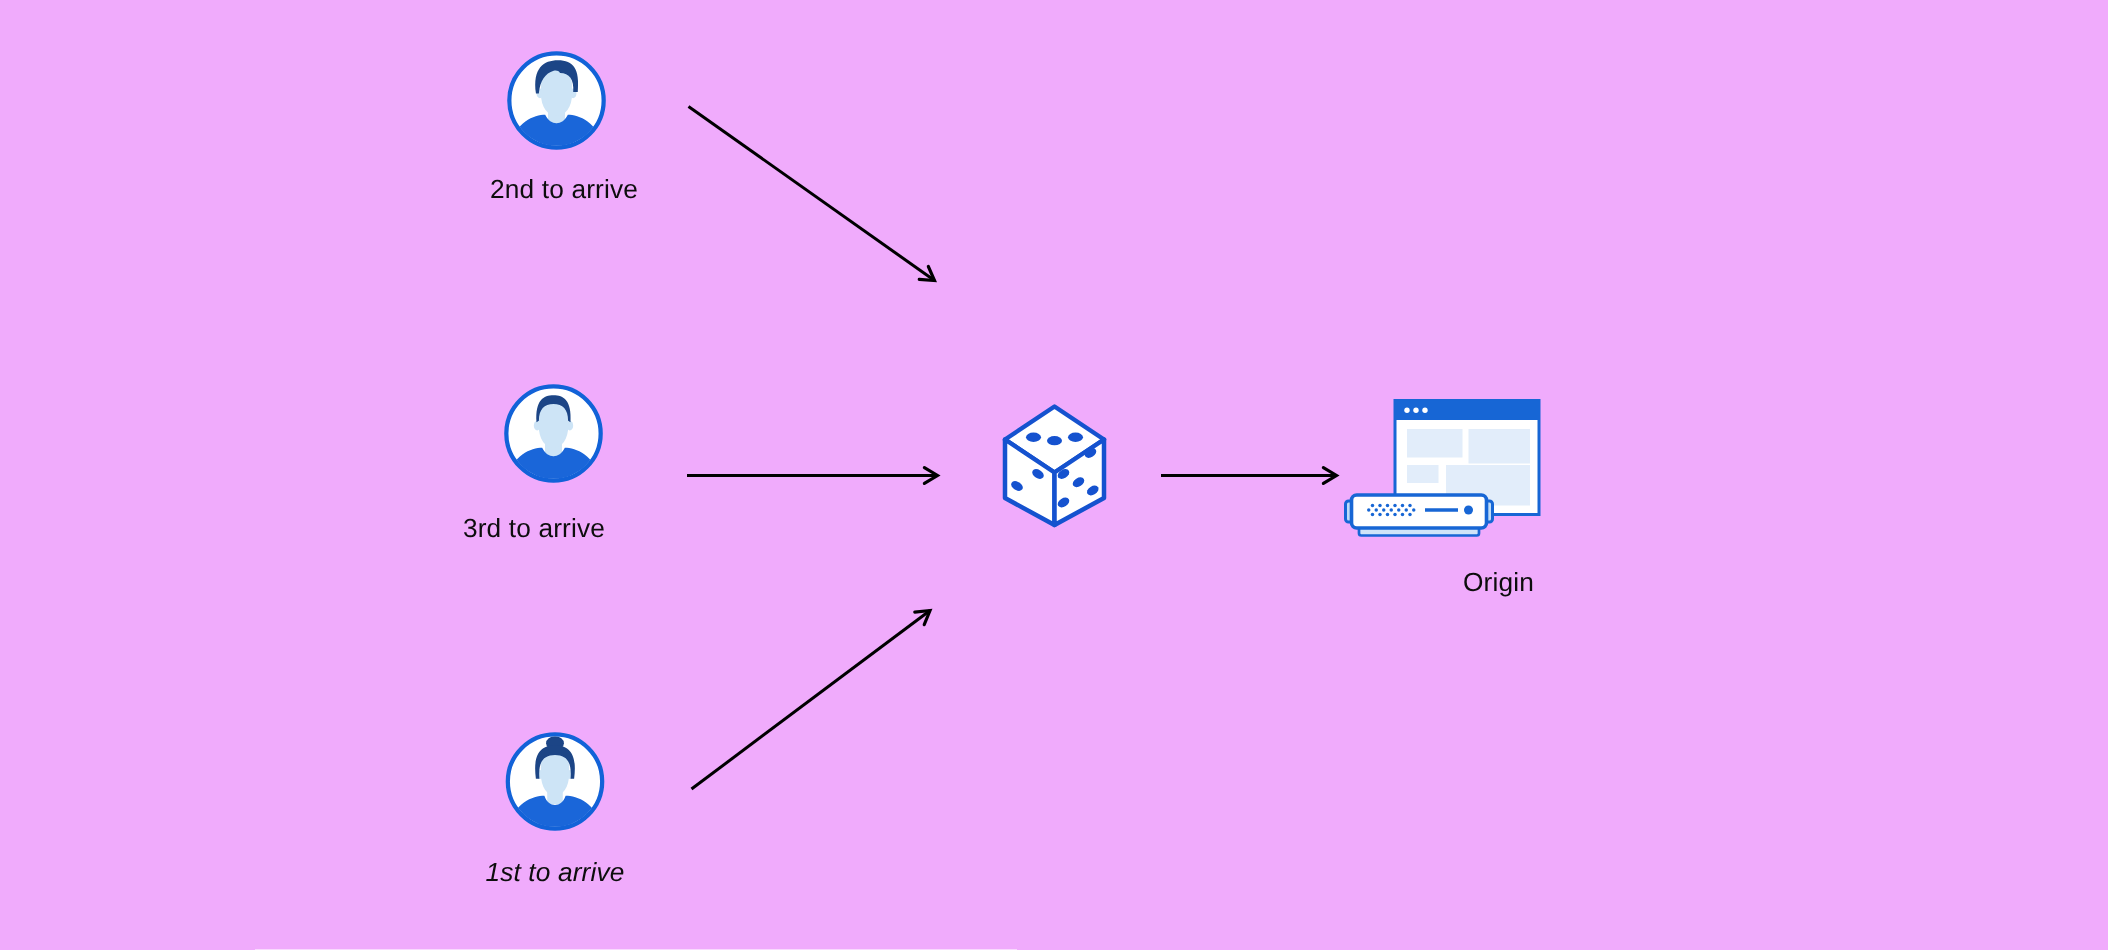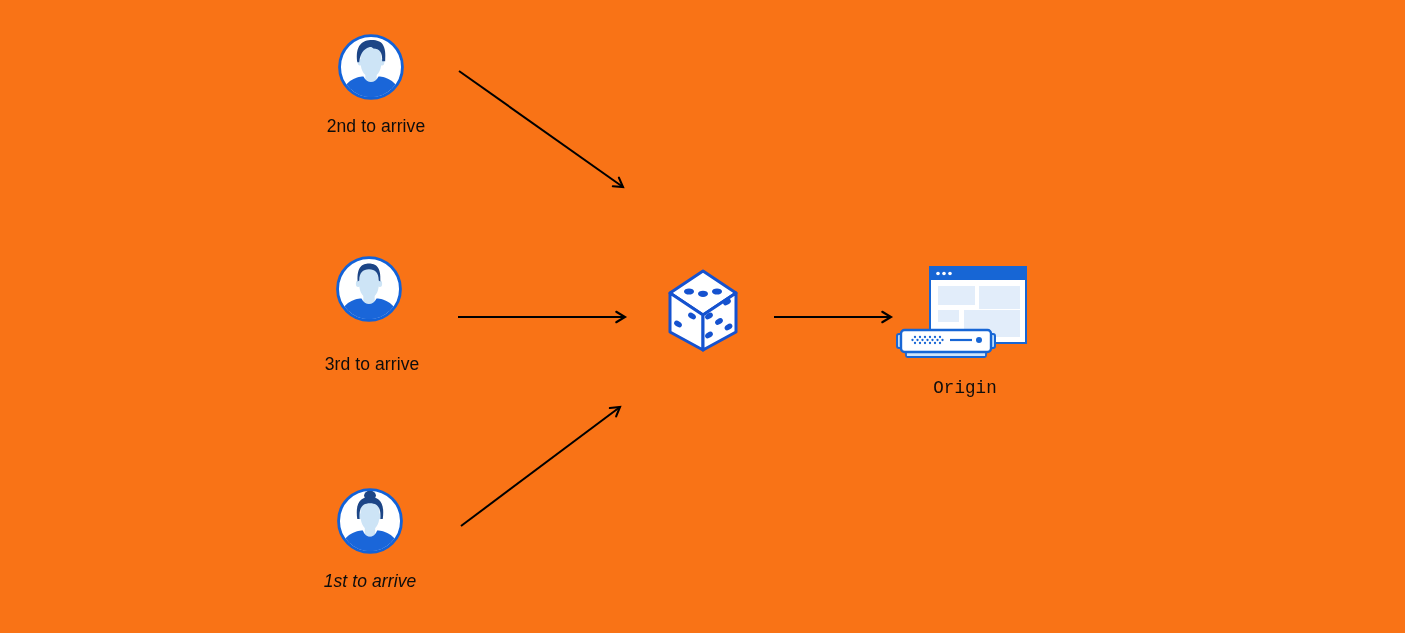--- a/index.html
+++ b/index.html
@@ -1,17 +1,17 @@
 <!DOCTYPE html>
 <html><head>
 <meta charset="utf-8">
 <style>
   html,body{margin:0;padding:0;background:#ffffff;}
   .stage{
-    position:relative;width:1405px;height:633px;background:#f97316;overflow:hidden;
+    position:relative;width:1405px;height:633px;background:#f0abfc;overflow:hidden;
     font-family:"Liberation Sans","DejaVu Sans",sans-serif;
   }
   .abs{position:absolute;}
   .node-label{
     position:absolute;width:180px;text-align:center;
     font-size:17.5px;line-height:20px;color:#0d0d0d;letter-spacing:0.1px;
   }
   svg{display:block;}
   .arrow-layer{position:absolute;left:0;top:0;pointer-events:none;}
 </style>
@@ -65,21 +65,21 @@
       <g clip-path="url(#clipB)">
         <path d="M30,38 h12 v14 h-12 z" fill="#cde4f6"></path>
         <path d="M4,72 C4,52 20,46 28,46 C30,50 33,52 36,52 C39,52 42,50 44,46 C52,46 68,52 68,72 Z" fill="#1a66d9"></path>
         <ellipse cx="24.5" cy="30.5" rx="2.4" ry="3.4" fill="#cde4f6"></ellipse>
         <ellipse cx="47.5" cy="30.5" rx="2.4" ry="3.4" fill="#cde4f6"></ellipse>
         <path d="M25.5,25 C25.5,16.5 30,13.5 36,13.5 C42,13.5 46.5,16.5 46.5,25 L46.5,30 C46.5,40.5 41.5,46 36,46.5 C30.5,46 25.5,40.5 25.5,30 Z" fill="#cde4f6"></path>
         <path d="M24,28 C23,12.5 29,9 36,9 C43,9 49,12.5 48,28 L46.3,27 C46.3,19 42.5,15.2 36,15.2 C29.5,15.2 25.7,19 25.7,27 Z" fill="#1c4586"></path>
       </g>
     </svg>
   </div>
-  <div class="node-label" style="left:282px;top:342px;margin-top:12px;">3rd to arrive</div>
+  <div class="node-label" style="left:266px;top:342px;">3rd to arrive</div>
 
   <div class="abs" style="left:336px;top:487px;width:68px;height:68px;">
     <svg width="68" height="68" viewBox="0 0 72 72">
       <defs>
           <clipPath id="clipC">
             <circle cx="36" cy="36" r="32"></circle>
           </clipPath>
         </defs>
       <circle cx="36" cy="36" r="33.3" fill="#ffffff" stroke="#1262d8" stroke-width="3"></circle>
       <g clip-path="url(#clipC)">
@@ -154,15 +154,15 @@
           <circle cx="24" cy="79" r="1.15"></circle>
           <circle cx="29" cy="79" r="1.15"></circle>
           <circle cx="34" cy="79" r="1.15"></circle>
           <circle cx="39" cy="79" r="1.15"></circle>
           <circle cx="44" cy="79" r="1.15"></circle>
         <circle cx="83" cy="76" r="3"></circle>
       </g>
       <line x1="54" y1="76" x2="76" y2="76" stroke="#1766d5" stroke-width="2.2"></line>
     </svg>
   </div>
-  <div class="node-label" style="left:875px;top:378px;font-family:Liberation Mono, monospace;">Origin</div>
+  <div class="node-label" style="left:909px;top:378px;">Origin</div>
 
 </div>
 
 </body></html>

